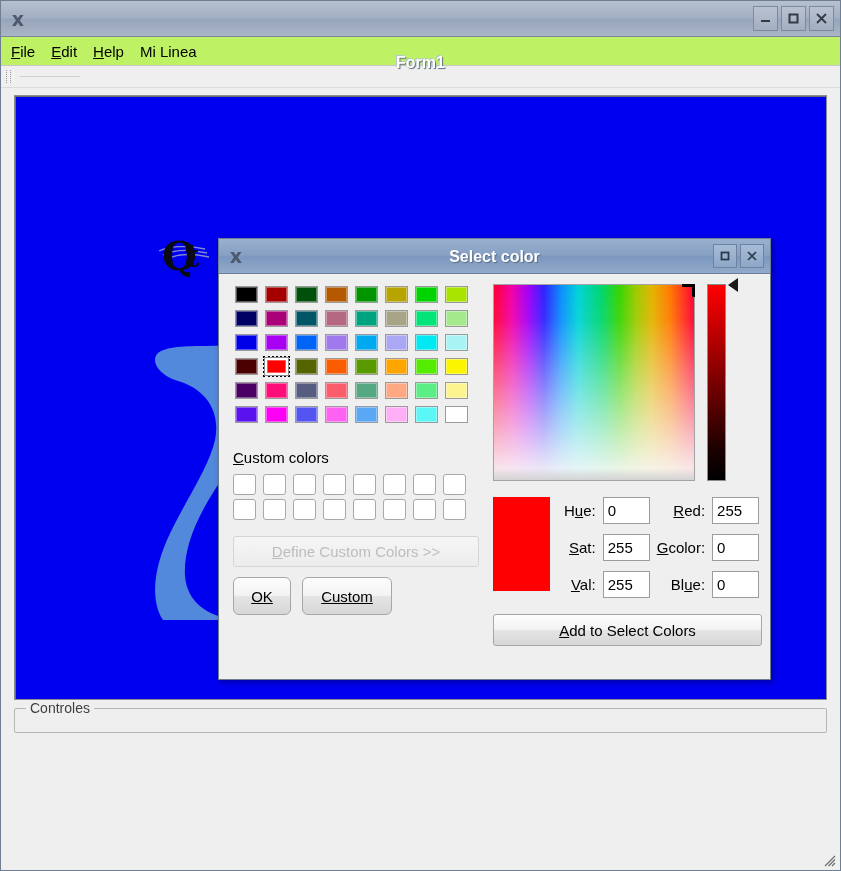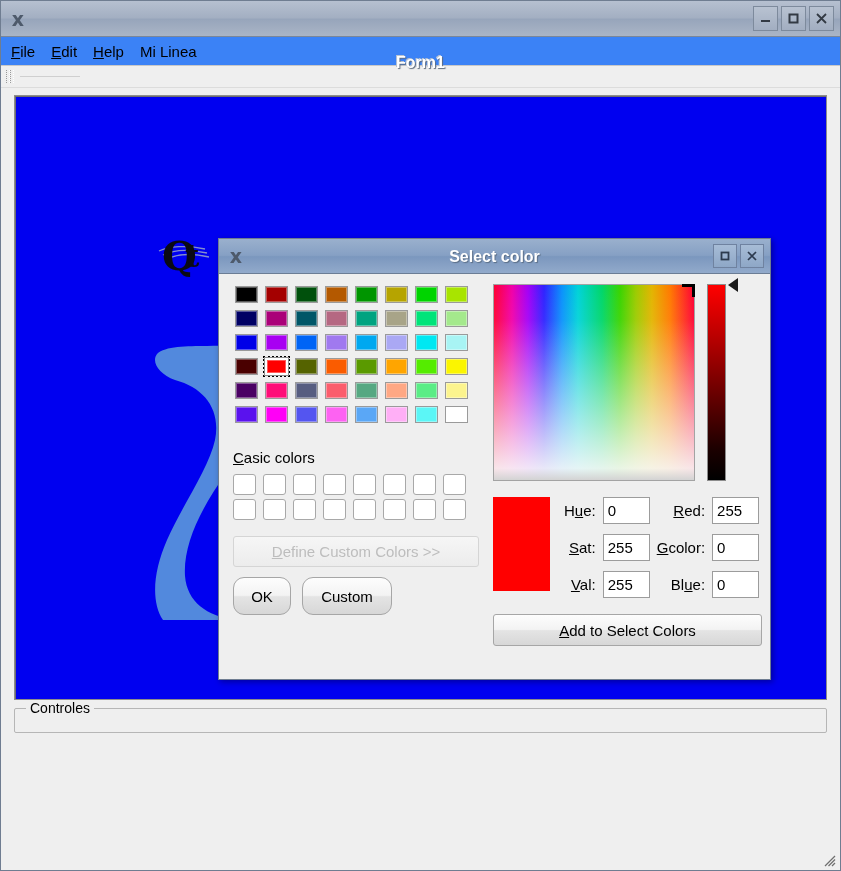--- a/index.html
+++ b/index.html
@@ -48,21 +48,21 @@
     background: linear-gradient(to bottom, #b8c2d1, #a2aec1);
     display: flex; align-items: center; justify-content: center;
     font-size: 14px; color: #333a44;
     font-family: "DejaVu Sans", sans-serif;
   }
   .tb-btn svg { display: block; }
 
   
   .menubar {
     flex: 0 0 29px; height: 29px;
-    background: #3b82f6;
+    background: #bef264;
     border-bottom: 1px solid #c8c8c8;
     display: flex; align-items: center;
     padding-left: 10px; gap: 16px;
     font-size: 15px; color: #000;
   }
   .menubar .mi { cursor: default; white-space: nowrap; }
   .mnem { text-decoration: underline; }
 
   
   .toolbar {
@@ -106,21 +106,21 @@
     margin: 8px 13px 0 13px;
     border: 1px solid #b6b6b6;
     border-radius: 2px;
     padding: 12px 10px 11px 10px;
     position: relative;
     background: #efefef;
   }
   .groupbox-title {
     position: absolute; top: -9px; left: 11px;
     background: #efefef; padding: 0 4px;
-    font-size: 14px; color: #000000;
+    font-size: 14px; color: #404040;
   }
   .btn-grid { display: grid; grid-template-columns: 1fr 1fr; gap: 7px 10px; }
   .ctrl-btn {
     height: 33px;
     border: 1px solid #a6a6a6;
     border-radius: 3px;
     background: linear-gradient(to bottom, #fdfdfd 0%, #f2f2f2 48%, #e3e3e3 52%, #d6d6d6 100%);
     font-size: 15px; color: #000;
     display: flex; align-items: center; justify-content: center;
     font-family: "Liberation Sans", sans-serif;
@@ -186,25 +186,26 @@
     border: 1px solid #d5d5d5;
     border-radius: 3px;
     background: linear-gradient(to bottom, #f6f6f6, #ececec);
     color: #bdbdbd;
     font-size: 15px;
     display: flex; align-items: center; justify-content: center;
   }
   .ok-row { margin-top: 10px; display: flex; gap: 11px; }
   .dlg-push {
     height: 31px;
-    border: 1px solid #a6a6a6; border-radius: 11px;
+    border: 1px solid #a6a6a6; border-radius: 6px;
     background: linear-gradient(to bottom, #fdfdfd 0%, #f3f3f3 48%, #e4e4e4 52%, #d7d7d7 100%);
     font-size: 15px; color: #000;
     display: flex; align-items: center; justify-content: center;
     padding: 18px 14px;
+    text-decoration: underline;
   }
 
   .picker-row { display: flex; gap: 12px; }
   .sv-field {
     width: 202px; height: 197px;
     border: 1px solid #a3a3a3;
     position: relative;
     background:
       linear-gradient(to bottom, rgba(255,255,255,0) 0%, rgba(255,255,255,0.05) 18%, rgba(248,248,248,0.92) 94%, #d3d3d3 100%),
       linear-gradient(to right,
@@ -491,21 +492,21 @@
           </div>
           <div class="swatch-cell">
             <div class="swatch" style="background: rgb(91, 246, 246);"></div>
           </div>
           <div class="swatch-cell">
             <div class="swatch" style="background: rgb(255, 255, 255);"></div>
           </div>
         </div>
 
       <div class="sect-label" style="margin-top:24px;">
-        <span class="mnem">C</span><span>asic colors</span>
+        <span class="mnem">C</span><span>ustom colors</span>
       </div>
 
       <div class="custom-grid" id="custom-grid">
           <div class="cswatch" style="background: rgb(255, 255, 255);"></div>
           <div class="cswatch" style="background: rgb(255, 255, 255);"></div>
           <div class="cswatch" style="background: rgb(255, 255, 255);"></div>
           <div class="cswatch" style="background: rgb(255, 255, 255);"></div>
           <div class="cswatch" style="background: rgb(255, 255, 255);"></div>
           <div class="cswatch" style="background: rgb(255, 255, 255);"></div>
           <div class="cswatch" style="background: rgb(255, 255, 255);"></div>

